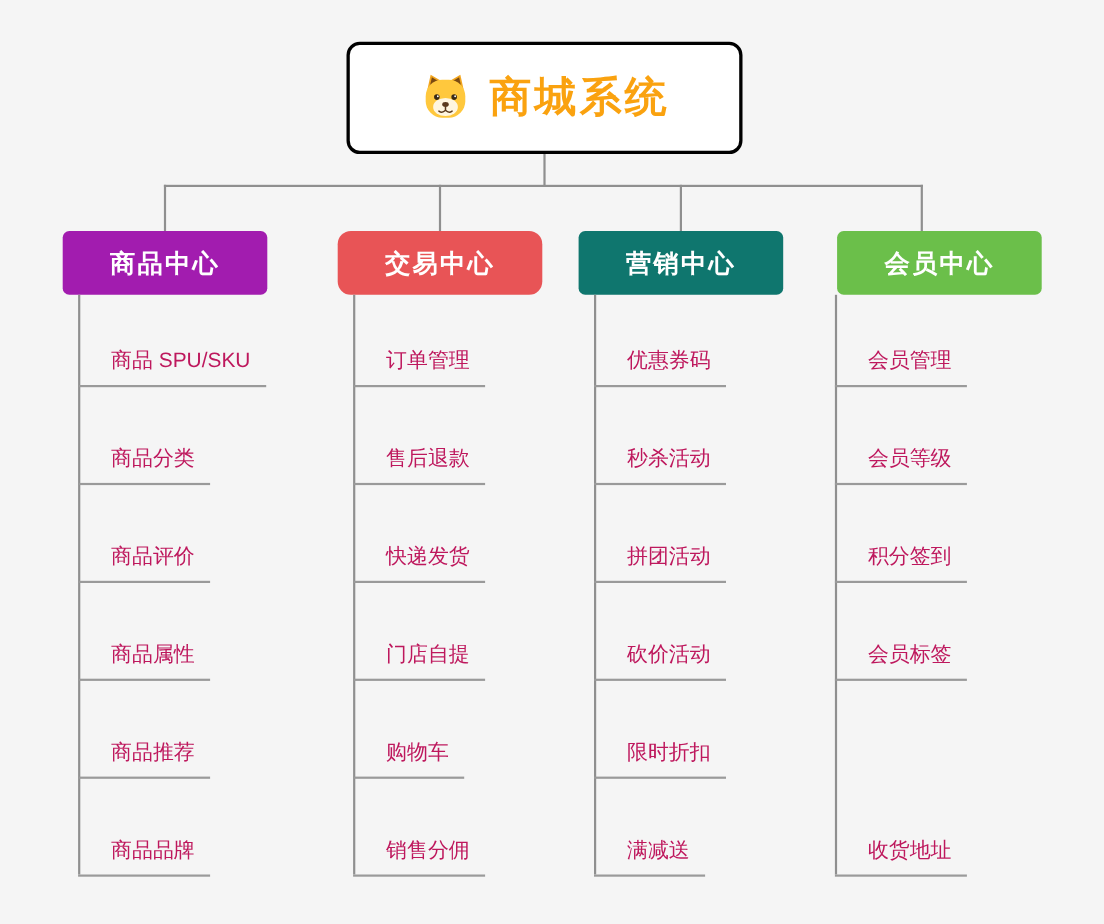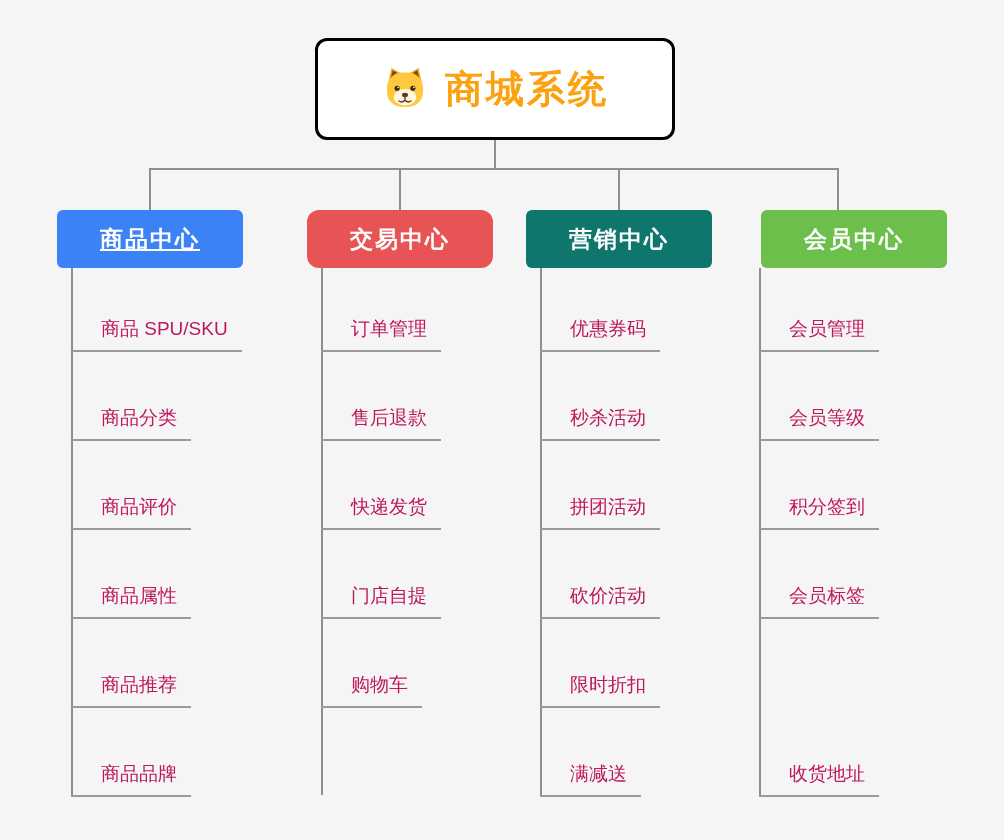--- a/index.html
+++ b/index.html
@@ -95,38 +95,39 @@
   </div>
 
   <div class="line root-vline"></div>
   <div class="line root-hline"></div>
   <div class="line drop drop-1"></div>
   <div class="line drop drop-2"></div>
   <div class="line drop drop-3"></div>
   <div class="line drop drop-4"></div>
 
   <div class="branch branch-1">
-    <div class="branch-box" style="background: #3b82f6; text-decoration: underline;">商品中心</div>
+    <div class="branch-box" style="background: #a21caf;">商品中心</div>
     <div class="branch-trunk"></div>
     <div class="leaf leaf-1">商品 SPU/SKU</div>
     <div class="leaf leaf-2">商品分类</div>
     <div class="leaf leaf-3">商品评价</div>
     <div class="leaf leaf-4">商品属性</div>
     <div class="leaf leaf-5">商品推荐</div>
     <div class="leaf leaf-6">商品品牌</div>
   </div>
 
   <div class="branch branch-2">
     <div class="branch-box" style="background: rgb(232, 84, 86); border-radius: 12px;">交易中心</div>
     <div class="branch-trunk"></div>
     <div class="leaf leaf-1">订单管理</div>
     <div class="leaf leaf-2">售后退款</div>
     <div class="leaf leaf-3">快递发货</div>
     <div class="leaf leaf-4">门店自提</div>
     <div class="leaf leaf-5">购物车</div>
+    <div class="leaf leaf-6">销售分佣</div>
   </div>
 
   <div class="branch branch-3">
     <div class="branch-box" style="background: #0f766e;">营销中心</div>
     <div class="branch-trunk"></div>
     <div class="leaf leaf-1">优惠券码</div>
     <div class="leaf leaf-2">秒杀活动</div>
     <div class="leaf leaf-3">拼团活动</div>
     <div class="leaf leaf-4">砍价活动</div>
     <div class="leaf leaf-5">限时折扣</div>

